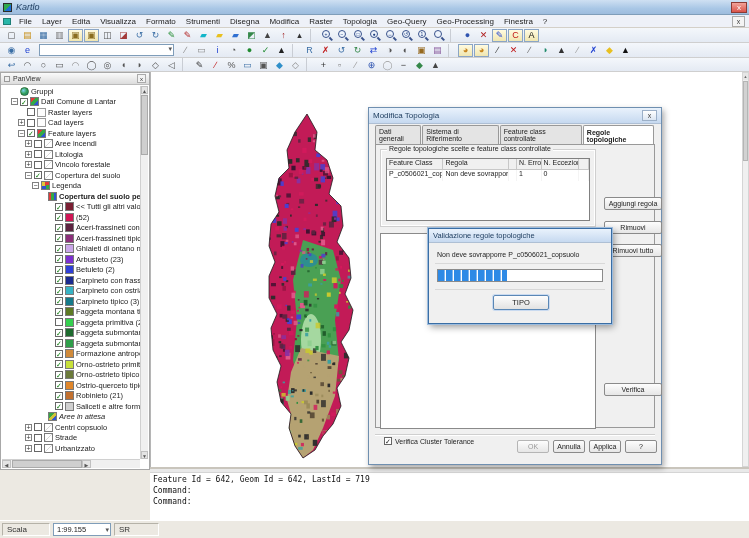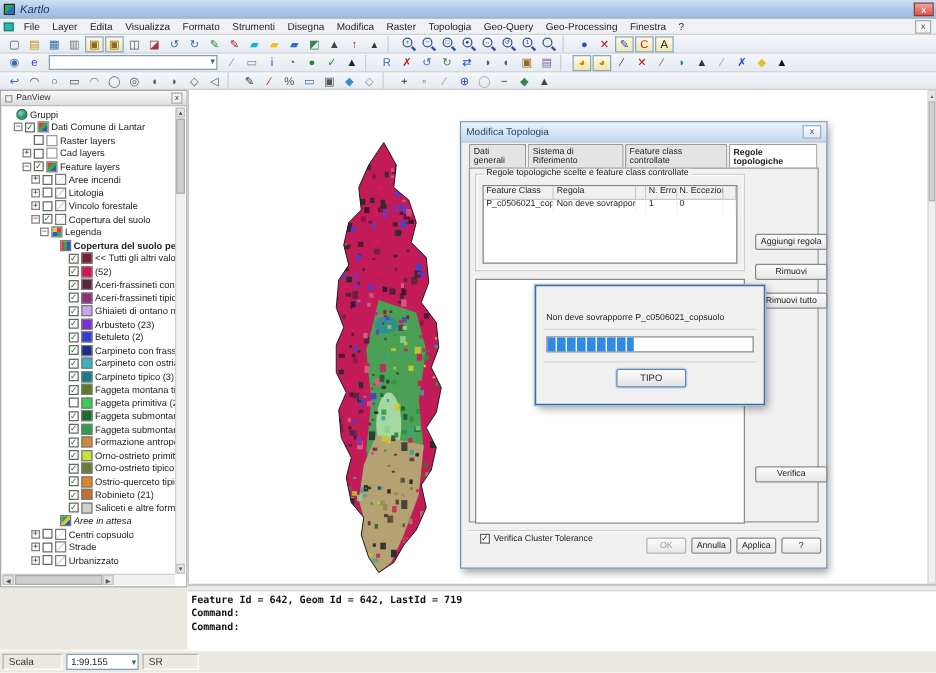--- a/index.html
+++ b/index.html
@@ -72,37 +72,37 @@
   .hscroll .thumb { flex:0 0 70px; background:#cfcfcf; border:1px solid #aaa; margin-left:1px; }
 
   
   .canvas { position:absolute; left:150px; top:72px; width:592px; height:395px; background:#fff; border-left:1px solid #b5b5b5; }
   .canvas-vscroll { position:absolute; left:742px; top:72px; width:7px; height:395px; background:#f0f0f0; border:1px solid #d5d5d5; }
   .canvas-vscroll .arr { height:7px; font-size:4px; text-align:center; line-height:7px; color:#666; background:#e6e6e6; }
   .canvas-vscroll .thumb { position:absolute; left:0; right:0; top:8px; height:80px; background:#d2d2d2; border:1px solid #b5b5b5; }
   #mapsvg { position:absolute; left:92px; top:38px; }
 
   
-  .console { position:absolute; left:150px; top:467px; width:599px; height:53px; background:#fff; border-top:2px solid #c9c5bc;font-weight:bold; }
+  .console { position:absolute; left:150px; top:467px; width:599px; height:53px; background:#fff; border-top:2px solid #c9c5bc; }
   .console .strip { height:4px; background:#e9e9e9; border-bottom:1px solid #d5d5d5; }
   .console .lines { padding:1px 3px; font-family:"DejaVu Sans Mono", monospace; font-size:8px; line-height:11px; color:#111; }
 
   
   .statusbar { position:absolute; left:0; top:520px; width:749px; height:18px; background:#ece9e2;
     border-top:1px solid #fff; display:flex; align-items:center; padding:0 2px; gap:3px; font-size:8px; }
   .cell { border:1px solid; border-color:#b5b2a8 #fff #fff #b5b2a8; height:13px; display:flex; align-items:center; padding:0 4px; color:#333; }
   .cell.help { flex:0 0 570px; }
   .cell.scala { width:48px; }
   .scale-combo { width:58px; height:13px; background:#fff; border:1px solid #7f9db9; font-size:7.5px;
     display:flex; align-items:center; padding-left:3px; position:relative; }
   .scale-combo::after { content:"▾"; position:absolute; right:1px; font-size:7px; color:#555; }
   .cell.sr { width:45px; }
 
   
-  .dialog { position:absolute; left:368px; top:97px; width:294px; height:358px;
+  .dialog { position:absolute; left:368px; top:107px; width:294px; height:358px;
     background:#f0f0f0; border:1px solid #6f8fb0; box-shadow:2px 3px 6px rgba(0,0,0,.35); }
   .dlg-title { height:16px; background:linear-gradient(#e9f2fc,#c6d9f0); border-bottom:1px solid #aebfd4;
     display:flex; align-items:center; padding:0 4px; font-size:8px; color:#1b3a5c; }
   .dlg-title .x { margin-left:auto; width:15px; height:11px; border:1px solid #9cb0c8; background:linear-gradient(#fff,#dce6f2);
     text-align:center; line-height:10px; font-size:7px; color:#444; }
   .tabs { position:absolute; left:6px; top:22px; right:6px; height:14px; display:flex; align-items:flex-end; }
   .tab { font-size:7px; padding:2px 3px; border:1px solid #999; border-bottom:none; background:#e4e4e4;
     border-radius:2px 2px 0 0; margin-right:1px; color:#222; }
   .tab.active { background:#fff; position:relative; top:1px; padding-top:3px; font-weight:bold; }
   .tab-body { position:absolute; left:6px; top:36px; right:6px; height:284px; border:1px solid #999; background:#f0f0f0; }
@@ -284,21 +284,21 @@
     <div class="tbtn" style="color: rgb(68, 68, 68);">▲</div>
   </div>
 
 <div class="left-panel">
   <div class="panel-header">
     <div class="grip"></div>
     <span>PanView</span>
     <div class="x">x</div>
   </div>
   <div class="tree" id="tree">
-      <div class="trow" style="padding-left: 2px;">
+      <div class="trow" style="padding-left: 9px;">
         <div style="width: 9px; flex: 0 0 auto;"></div>
         <div class="ico globe"></div>
         <div class="lbl">Gruppi</div>
       </div>
       <div class="trow" style="padding-left: 9px;">
         <div class="exp">−</div>
         <div class="cb">✓</div>
         <div class="ico group"></div>
         <div class="lbl">Dati Comune di Lantar</div>
       </div>
@@ -1075,20 +1075,23 @@
   <div class="dlg-sep"></div>
   <div id="btm-btns">
       <div class="btm-btn disabled" style="left: 148px;">OK</div>
       <div class="btm-btn" style="left: 184px;">Annulla</div>
       <div class="btm-btn" style="left: 220px;">Applica</div>
       <div class="btm-btn" style="left: 256px;">?</div>
     </div>
 </div>
 
 <div class="progress-dlg">
+  <div class="dlg-title">
+    <span>Validazione regole topologiche</span>
+  </div>
   <div class="pmsg">Non deve sovrapporre  P_c0506021_copsuolo</div>
   <div class="psep1"></div>
   <div class="pbar">
     <div class="fill" id="pfill" style="width: 42%;"></div>
   </div>
   <div class="psep2"></div>
   <div class="stop-btn">TIPO</div>
 </div>
 
 </body></html>

